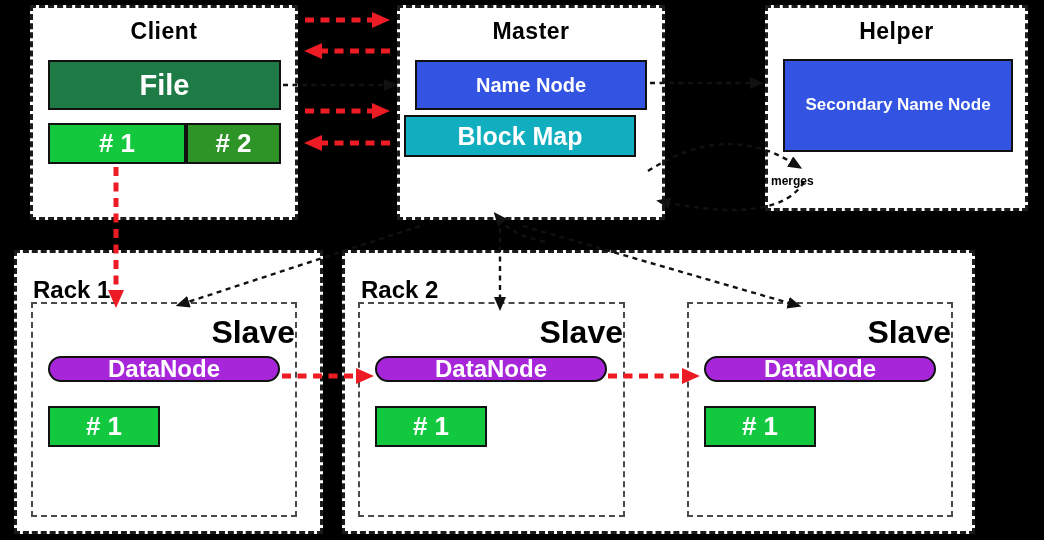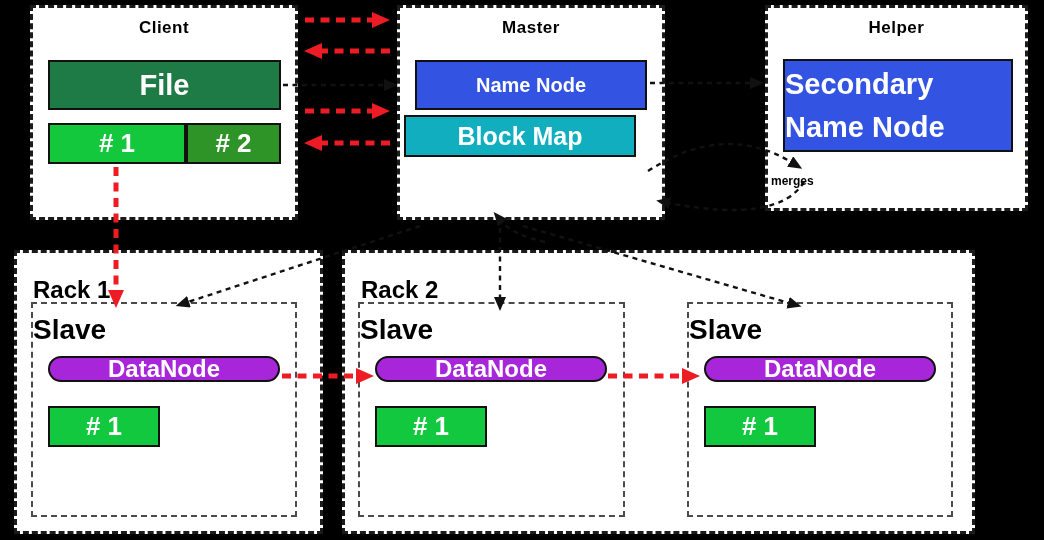--- a/index.html
+++ b/index.html
@@ -1,32 +1,32 @@
 <!DOCTYPE html>
 <html><head>
 <meta charset="utf-8">
 <style>
   html,body{margin:0;padding:0;background:#000;}
   #stage{position:relative;width:1044px;height:540px;background:#000;overflow:hidden;
          font-family:"Liberation Sans",sans-serif;font-weight:bold;}
   .panel{position:absolute;background:#fff;border:3px dashed #1b1b1b;box-sizing:border-box;}
   .panel-title{position:absolute;top:10px;left:0;right:0;text-align:center;
-               font-size:17px;color:#000;letter-spacing:0.5px;}
+               font-size:23px;color:#000;letter-spacing:0.5px;}
   .bar{position:absolute;box-sizing:border-box;border:2px solid #111;color:#fff;
        display:flex;align-items:center;justify-content:center;text-align:left;}
   .file{left:15px;top:52px;width:233px;height:50px;background:#1E7B46;font-size:29px;}
   .blk1{left:15px;top:115px;width:138px;height:41px;background:#14C83E;font-size:26px;}
   .blk2{left:153px;top:115px;width:95px;height:41px;background:#2E9428;font-size:26px;}
   .namenode{left:15px;top:52px;width:232px;height:50px;background:#3354E3;font-size:20px;}
   .blockmap{left:4px;top:107px;width:232px;height:42px;background:#10AEBE;font-size:25px;}
   .journal{left:15px;top:155px;width:232px;height:40px;background:#ABABAB;font-size:25px;}
-  .secondary{left:15px;top:51px;width:230px;height:93px;background:#3354E3;font-size:29px;line-height:1.45;}
+  .secondary{left:15px;top:51px;width:230px;height:93px;background:#3354E3;font-size:17px;line-height:1.45;}
   .rack-label{position:absolute;left:16px;top:12px;font-size:24px;color:#000;margin-top:11px;}
   .slave{position:absolute;border:2px dashed #4a4a4a;box-sizing:border-box;background:#fff;}
-  .slave-title{position:absolute;top:10px;left:0;right:0;text-align:left;font-size:28px;color:#000;}
+  .slave-title{position:absolute;top:10px;left:0;right:0;text-align:right;font-size:32px;color:#000;}
   .datanode{left:15px;top:52px;width:232px;height:26px;background:#A826DA;font-size:24px;border-radius:19px;}
   .slaveblk{left:15px;top:102px;width:112px;height:41px;background:#12C83E;font-size:26px;}
   .merges{position:absolute;left:771px;top:174px;font-size:12px;color:#000;z-index:60;}
   #arrows{position:absolute;left:0;top:0;z-index:50;pointer-events:none;}
   .red{stroke:#ED1C24;stroke-width:5;fill:none;stroke-dasharray:9 6.5;}
   .blk{stroke:#111;stroke-width:2.4;fill:none;stroke-dasharray:5 4.5;}
 </style>
 </head>
 <body>
 

